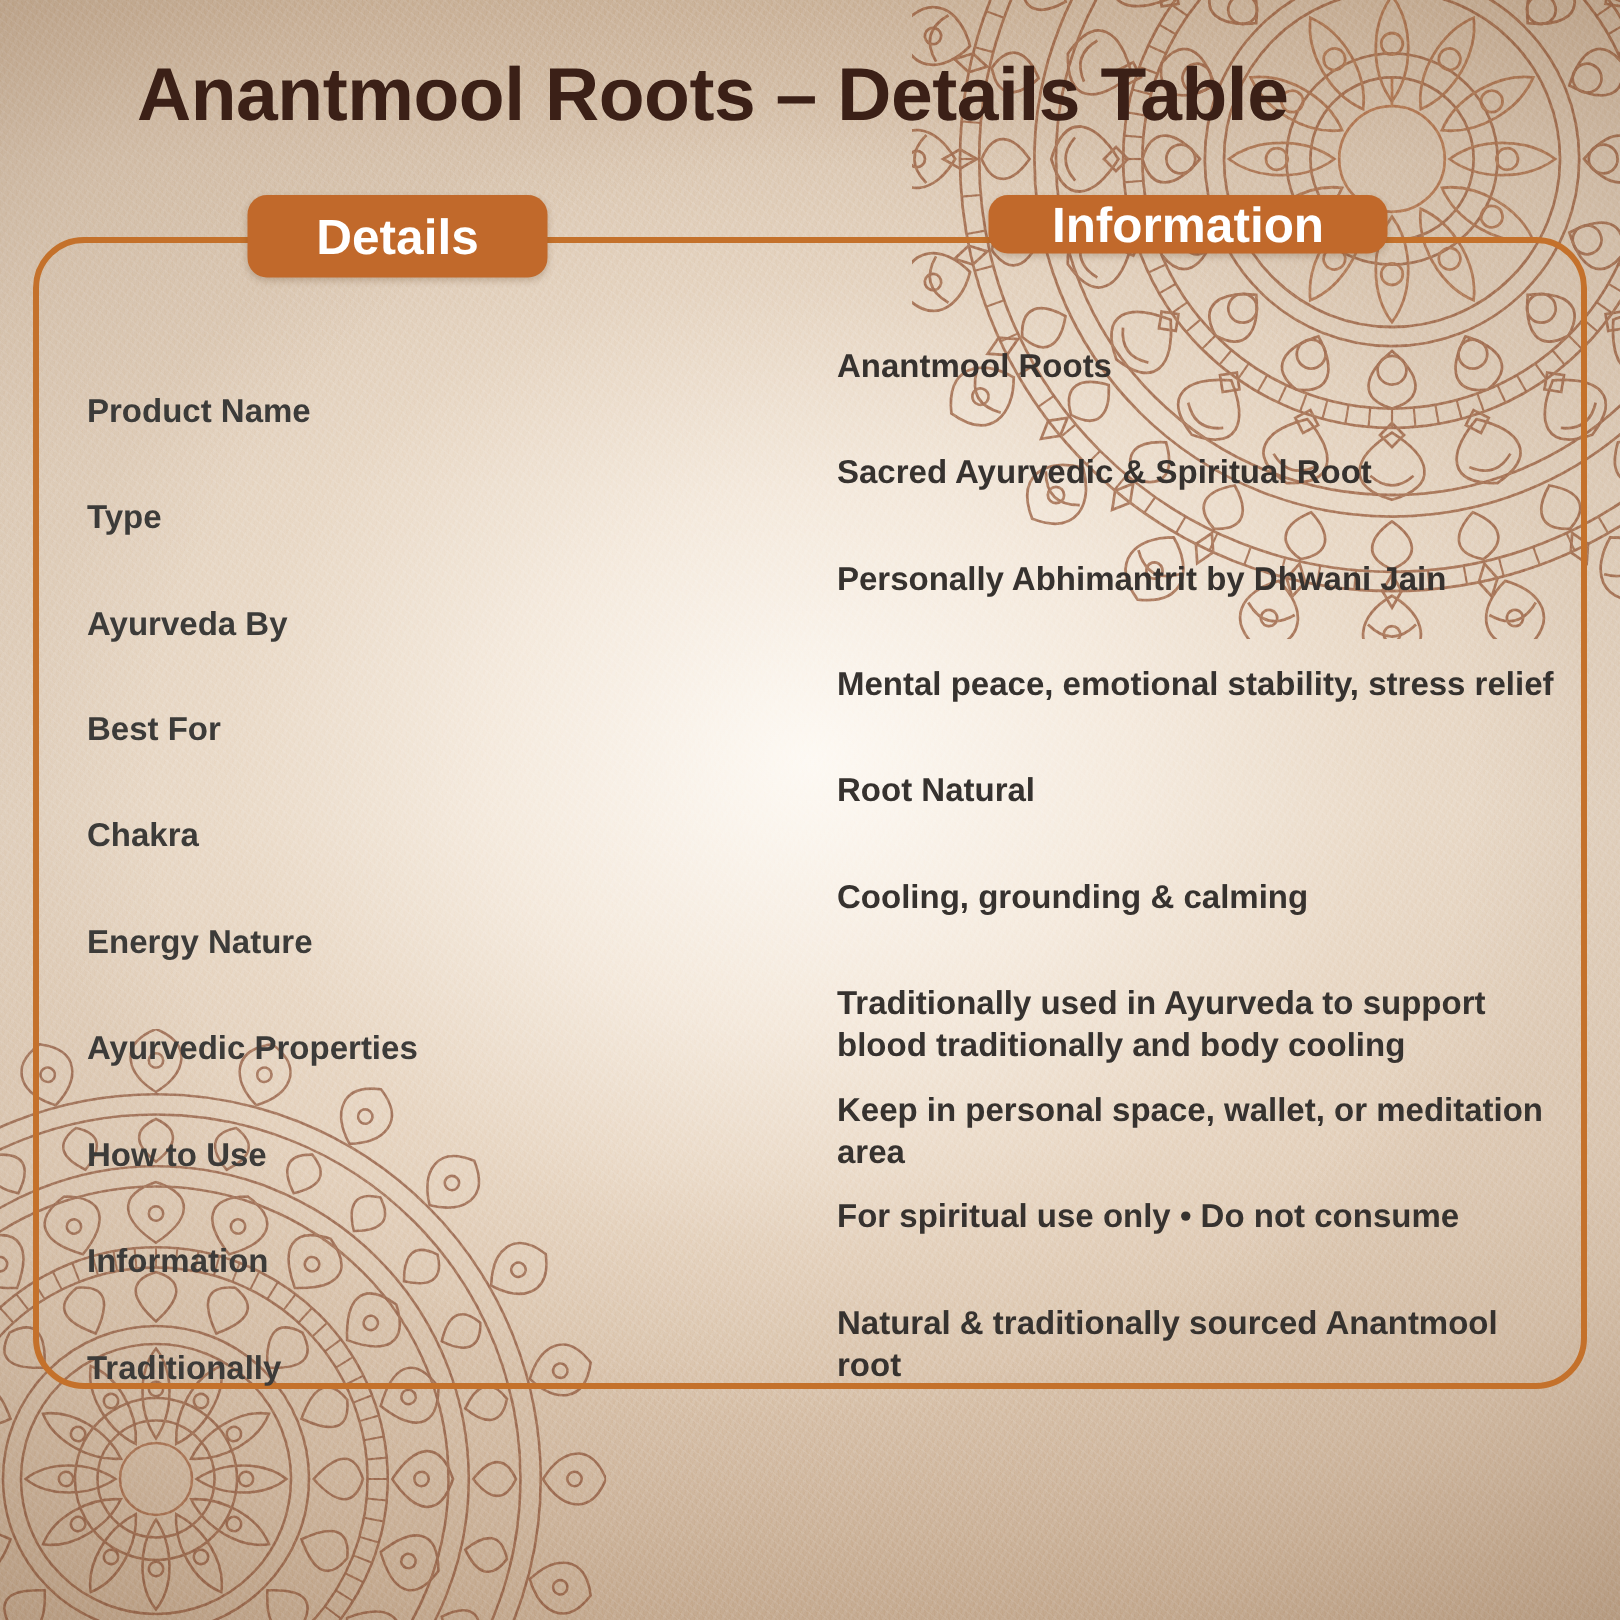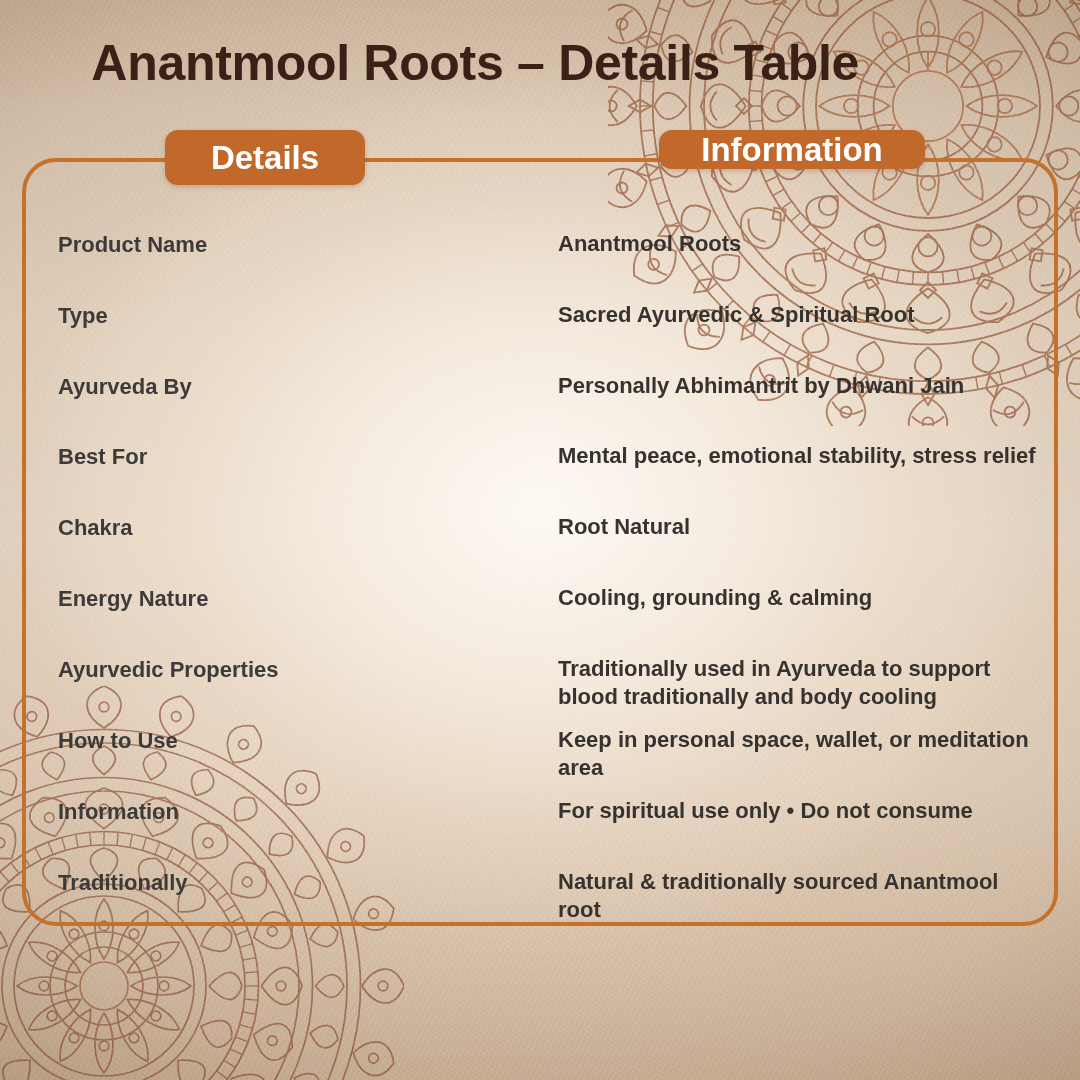--- a/index.html
+++ b/index.html
@@ -146,20 +146,21 @@
     width: 1080px;
   }
   .cell-label {
     position: absolute;
     left: 58px;
     width: 470px;
     font-size: 22px;
     font-weight: bold;
     color: #3c3b39;
     line-height: 29px;
+    margin-top: 29px;
   }
   .cell-value {
     position: absolute;
     left: 558px;
     width: 478px;
     font-size: 22px;
     font-weight: bold;
     color: #36322f;
     line-height: 28px;
   }

